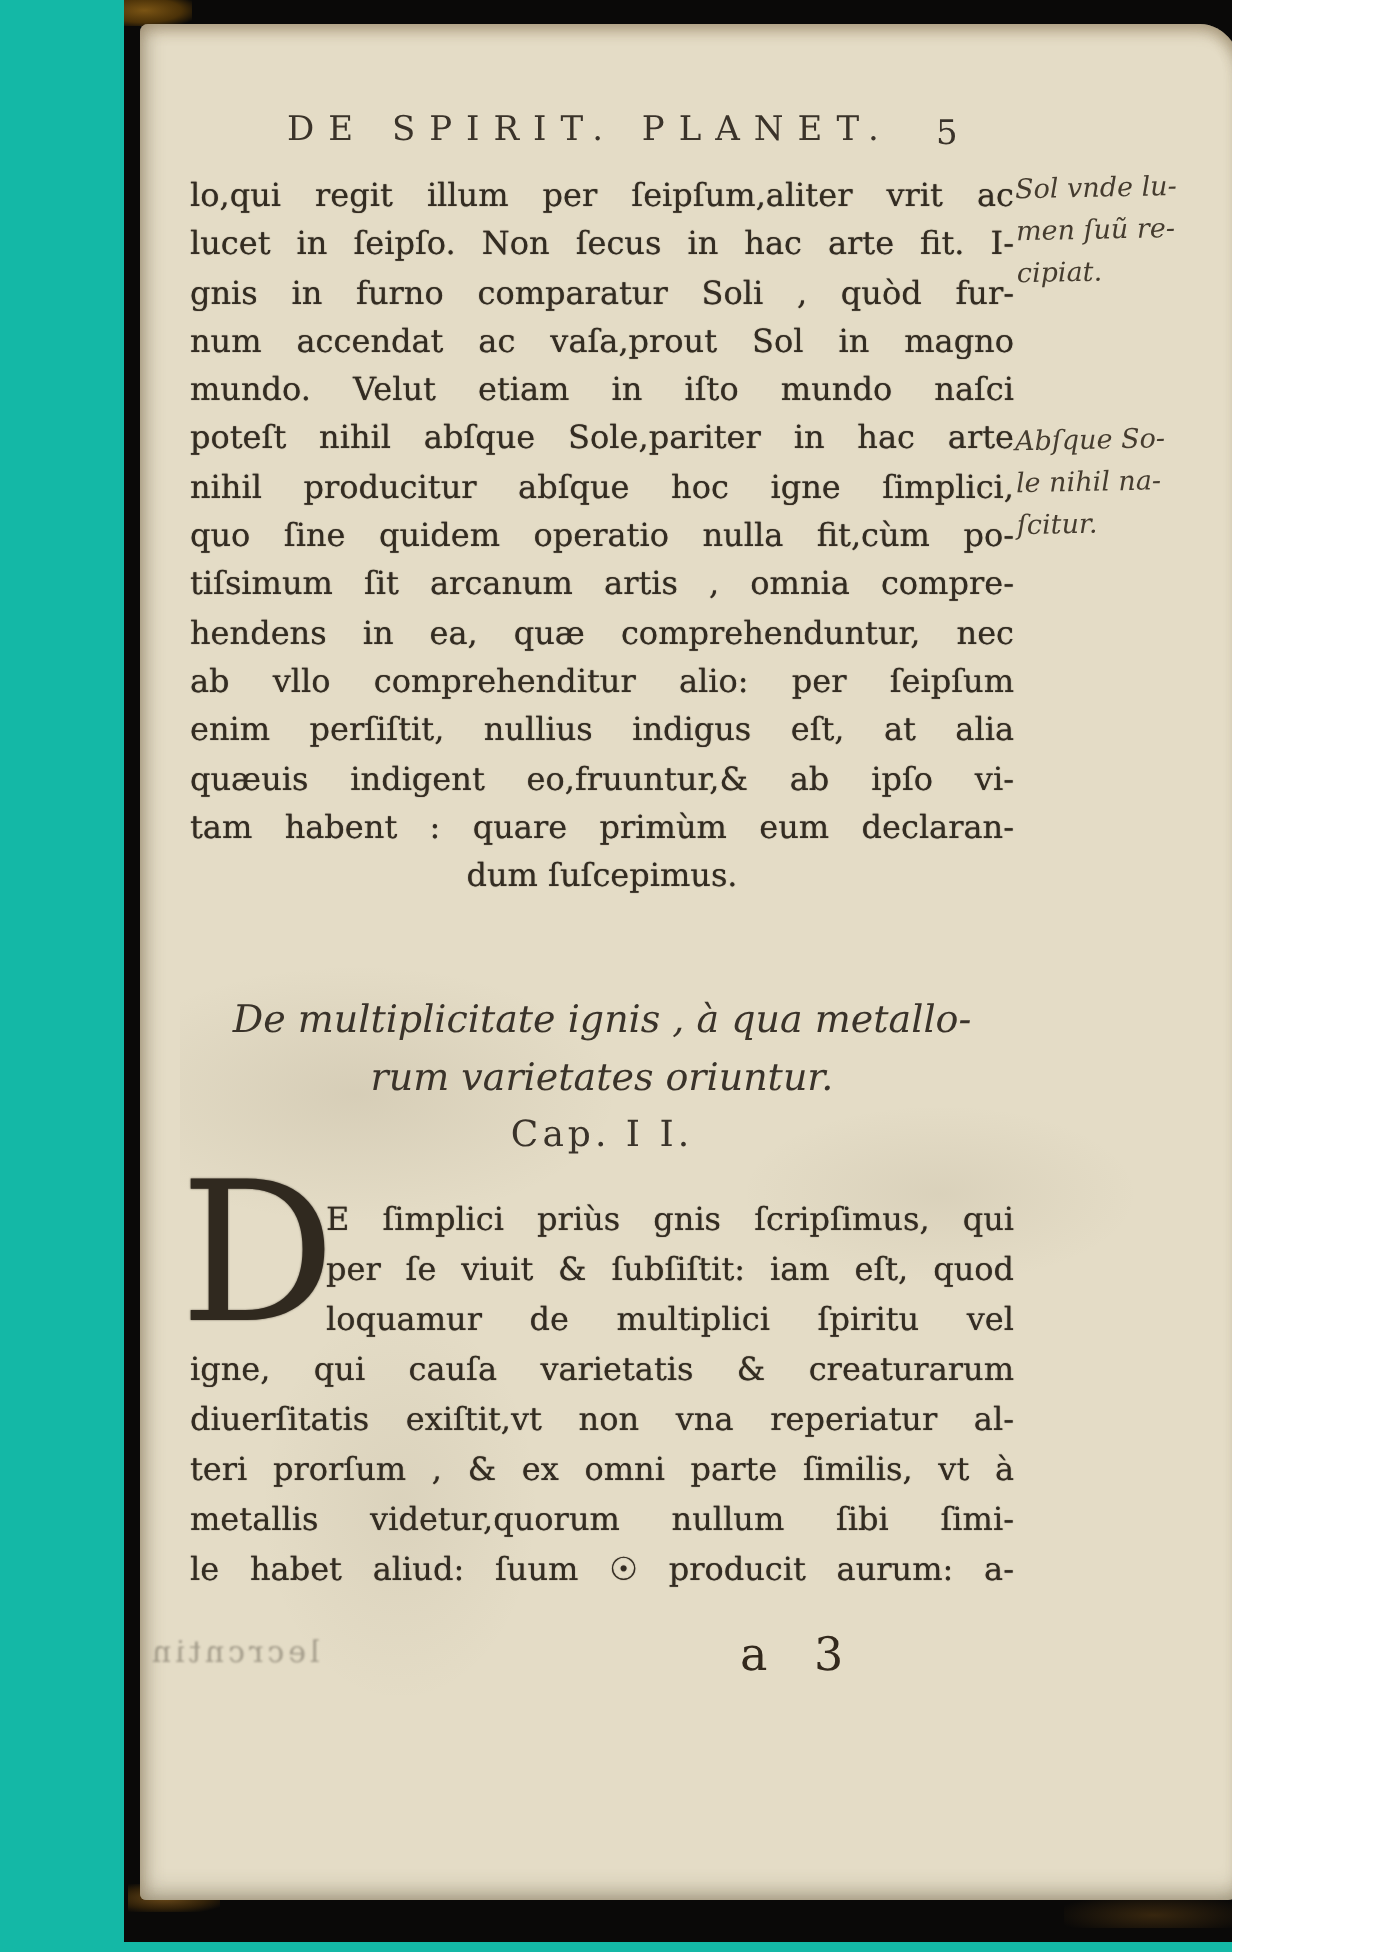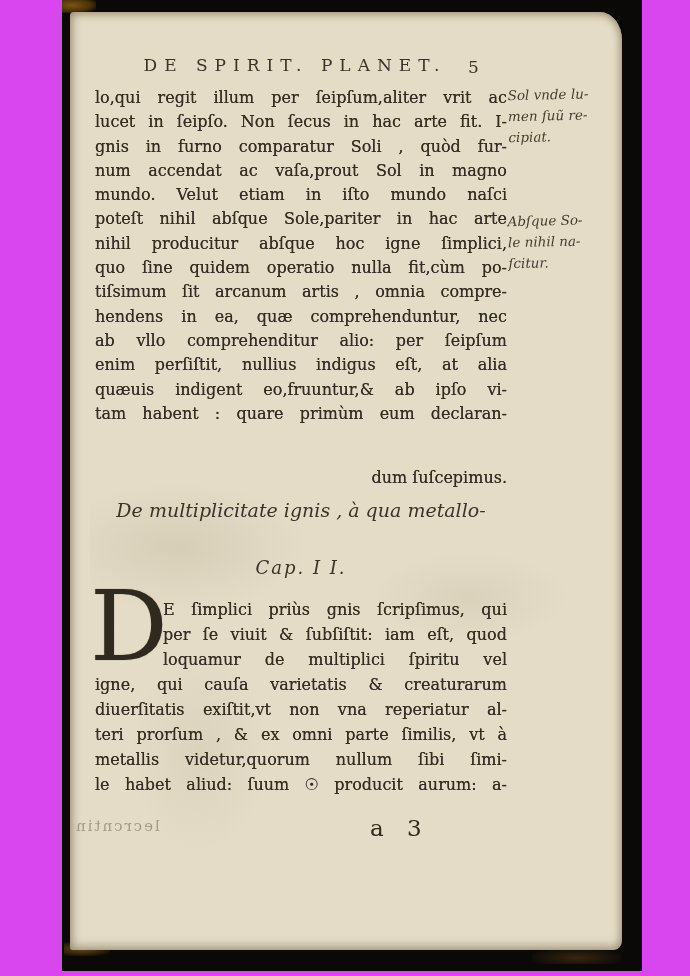--- a/index.html
+++ b/index.html
@@ -1,19 +1,19 @@
 <!DOCTYPE html>
 <html><head>
 <meta charset="utf-8">
 <style>
   html,body{margin:0;padding:0;}
   .canvas{
     position:relative;
-    width:690px;height:976px;
-    background:#d946ef;
+    width:616px;height:976px;
+    background:#14b8a6;
     overflow:hidden;
     font-family:"DejaVu Serif","DejaVu Sans",serif;
   }
   
   .scan{
     position:absolute;left:62px;top:0;width:580px;height:971px;
     background:#0a0908;
   }
   
   .page{
@@ -76,41 +76,41 @@
     position:absolute;left:25px;top:585px;width:412px;
     font-size:16px;line-height:25px;
     text-shadow:0 0 0.5px rgba(51,44,34,0.8);
   }
   .jline{
     width:412px;box-sizing:border-box;
     text-align:justify;text-align-last:justify;
     -moz-text-align-last:justify;
     white-space:nowrap;
   }
-  .lastline{text-align:right;margin-top:40px;}
+  .lastline{text-align:center;}
   .indent{padding-left:68px;}
 
   
   .dropcap{
     position:absolute;left:20px;top:575px;
     font-size:97px;line-height:80px;
     color:#30291f;
     text-shadow:0 0 1px rgba(48,41,31,0.7);
   }
 
   
   .chapterhead{
     position:absolute;left:25px;top:484px;width:412px;
     text-align:center;font-style:italic;
     font-size:19px;line-height:29px;
     color:#3a332a;
   }
   .caplabel{
     position:absolute;left:25px;top:545px;width:412px;
-    text-align:center;font-style:italic;
+    text-align:center;
     font-size:18px;letter-spacing:2px;
     color:#3a332a;
   }
 
   
   .note{
     position:absolute;left:438px;width:110px;
     font-style:italic;font-size:13.5px;line-height:21px;
     color:#453c2f;
     transform:rotate(-1.2deg);
@@ -177,20 +177,21 @@
       </div>
 
       <div class="note note2">
         <div>Abſque So-</div>
         <div>le nihil na-</div>
         <div>ſcitur.</div>
       </div>
 
       <div class="chapterhead">
         <div>De multiplicitate ignis , à qua metallo-</div>
+        <div>rum varietates oriuntur.</div>
       </div>
       <div class="caplabel">Cap. I I.</div>
 
       <div class="dropcap">D</div>
 
       <div class="p2">
         <div class="jline indent">E ſimplici priùs gnis ſcripſimus, qui</div>
         <div class="jline indent">per ſe viuit &amp; ſubſiſtit: iam eſt, quod</div>
         <div class="jline indent">loquamur de multiplici ſpiritu vel</div>
         <div class="jline">igne, qui cauſa varietatis &amp; creaturarum</div>

